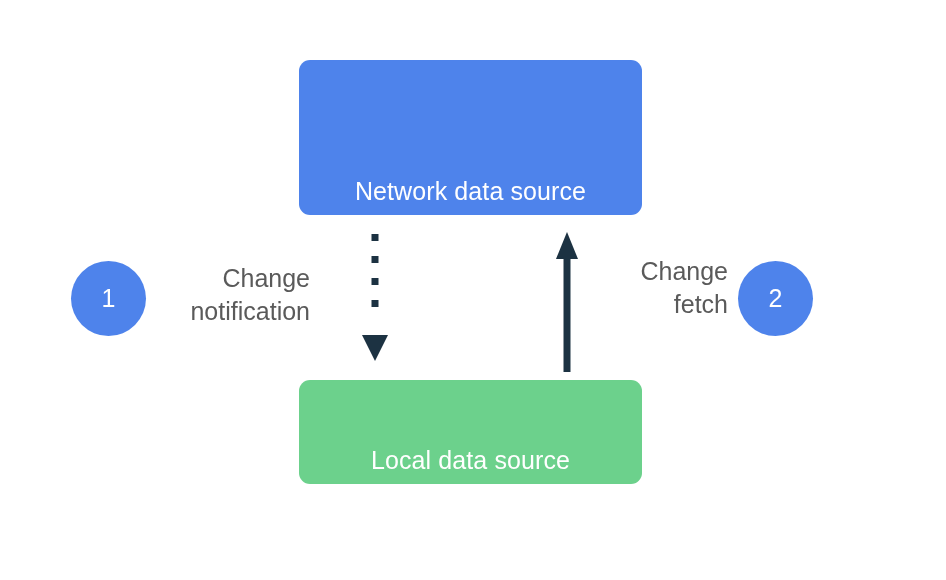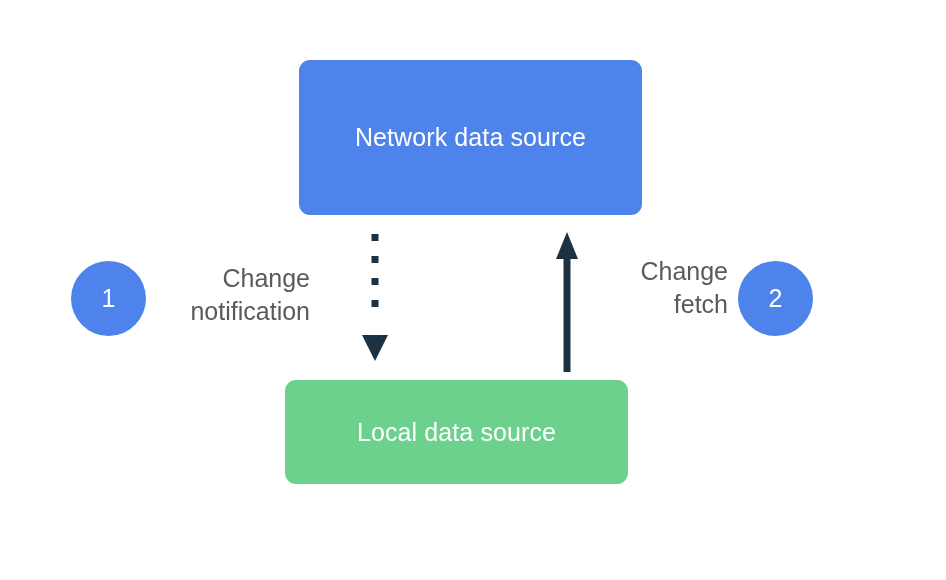--- a/index.html
+++ b/index.html
@@ -18,39 +18,39 @@
     width: 946px;
     height: 580px;
     background: #ffffff;
   }
 
   
   .node-box {
     position: absolute;
     border-radius: 11px;
     display: flex;
-    align-items: center;
+    align-items: flex-end;
     justify-content: center;
     text-align: center;
     color: #ffffff;
     font-size: 25px;
     line-height: 1.32;
     font-weight: 400;
     letter-spacing: 0.1px;
     box-sizing: border-box;
     padding: 7px 18px;
   }
   #network-box {
     left: 299px;
     top: 60px;
     width: 343px;
     height: 155px;
   }
   #local-box {
-    left: 285px;
+    left: 299px;
     top: 380px;
     width: 343px;
     height: 104px;
   }
 
   
   .step-circle {
     position: absolute;
     width: 75px;
     height: 75px;

